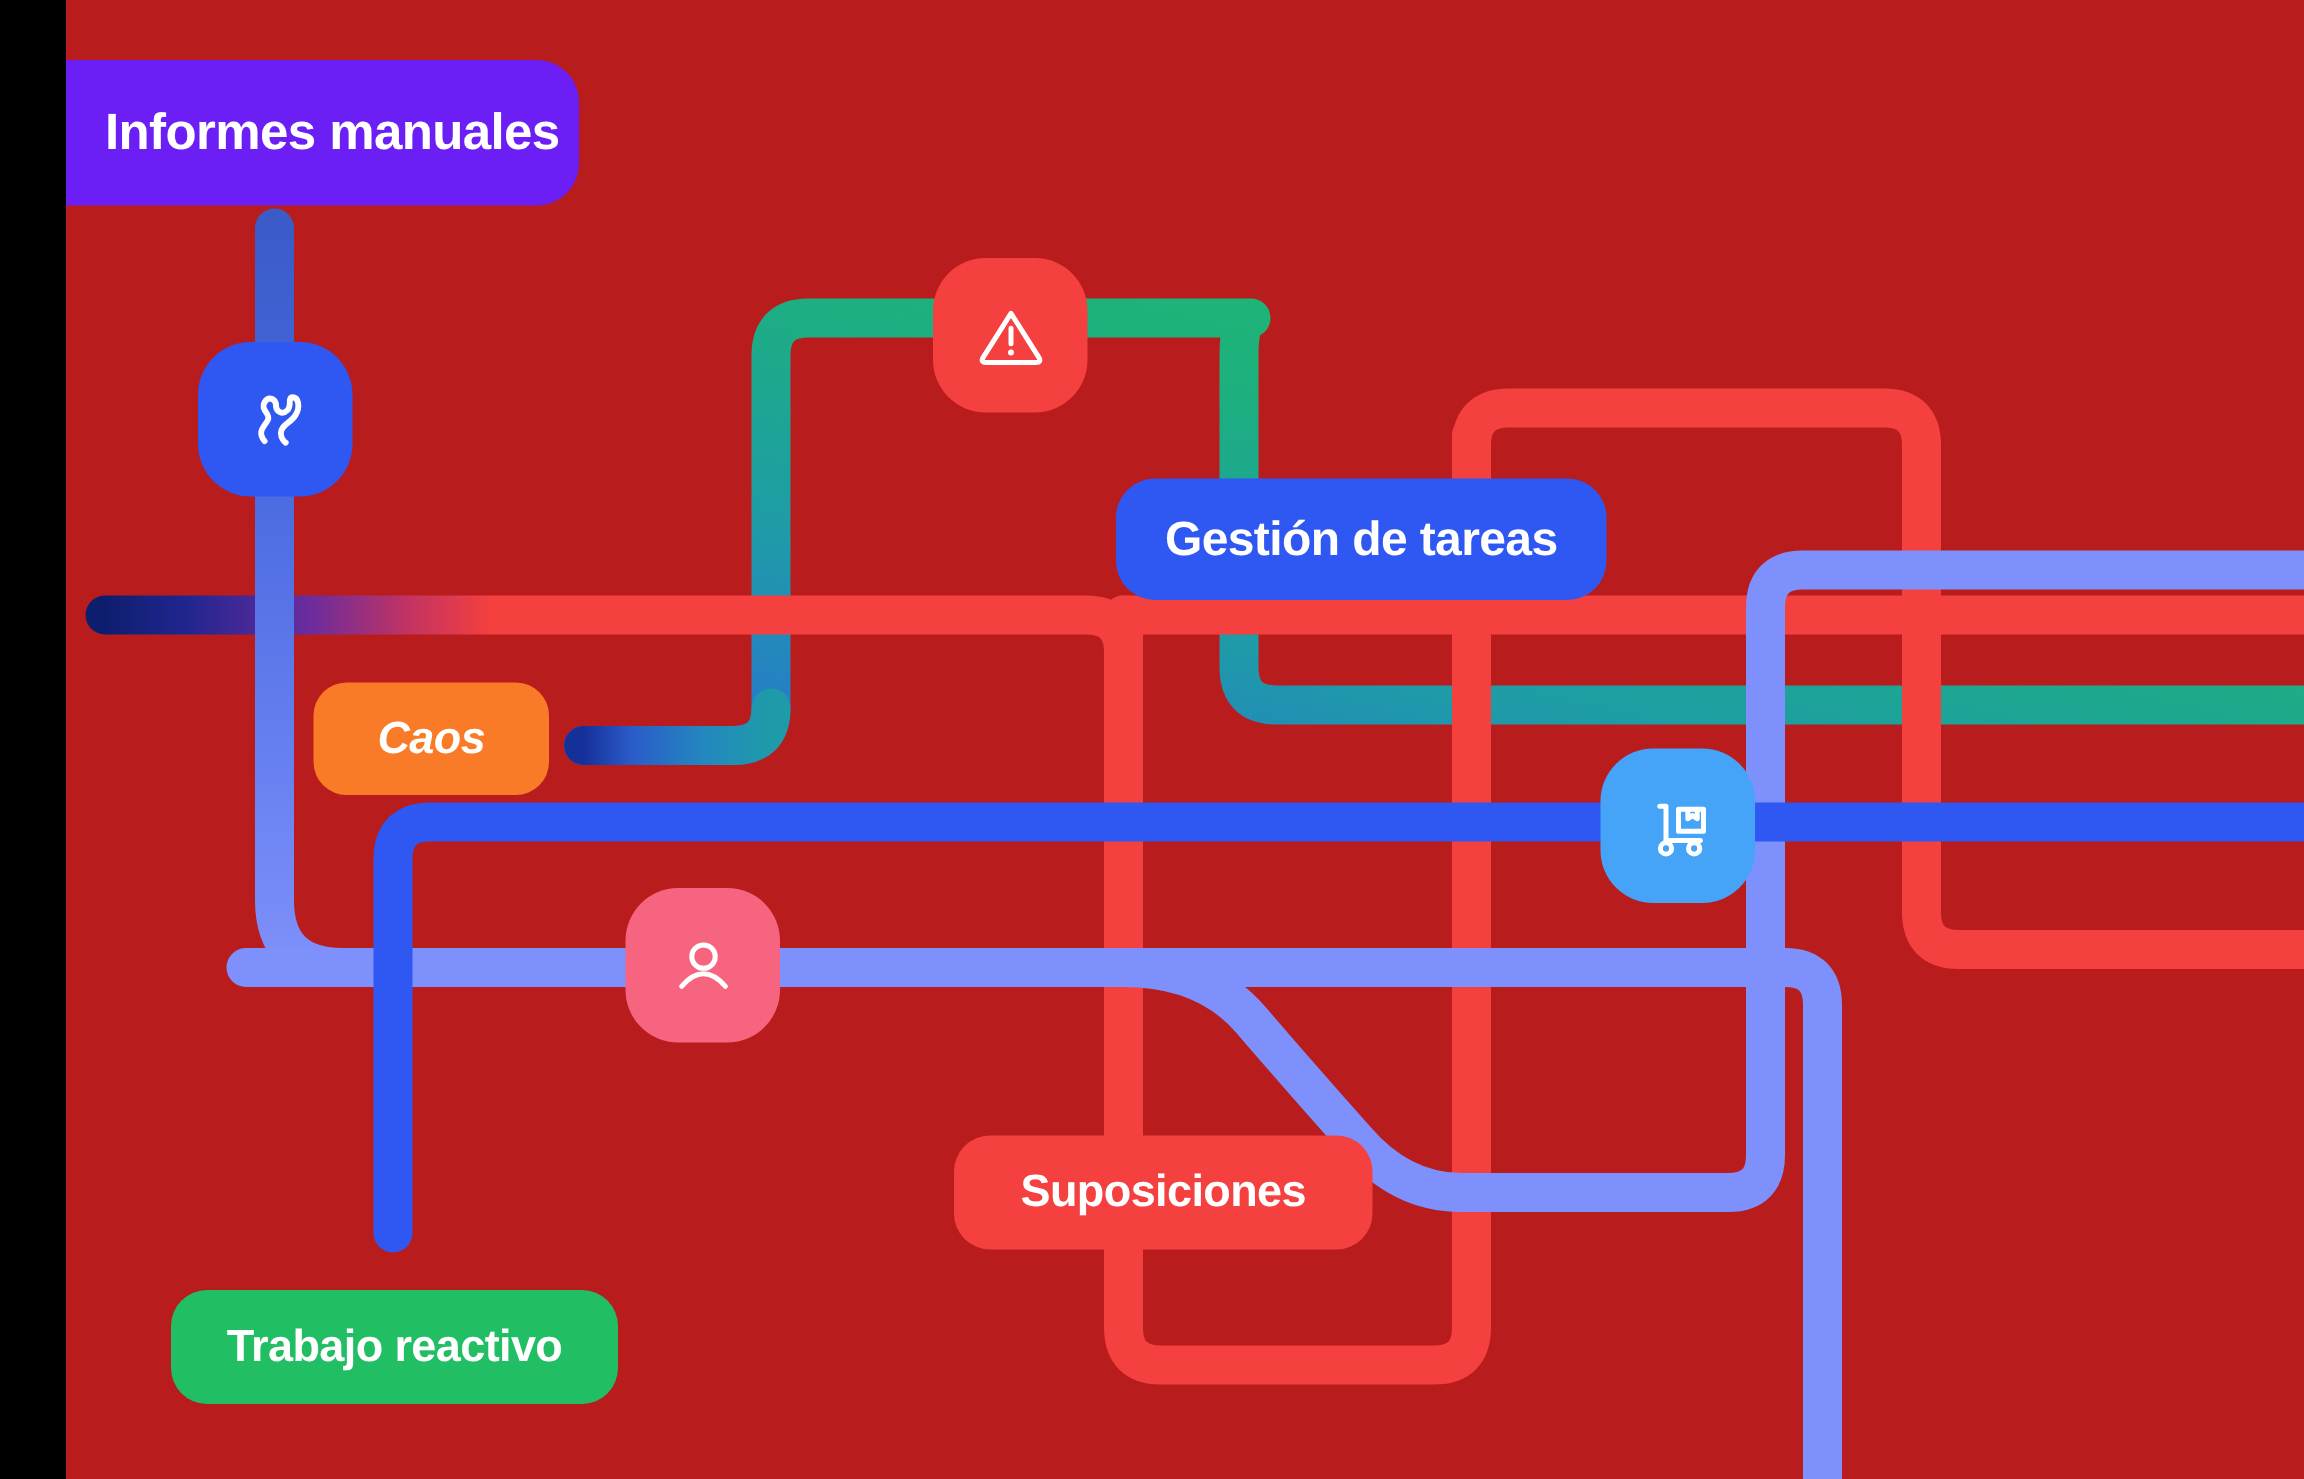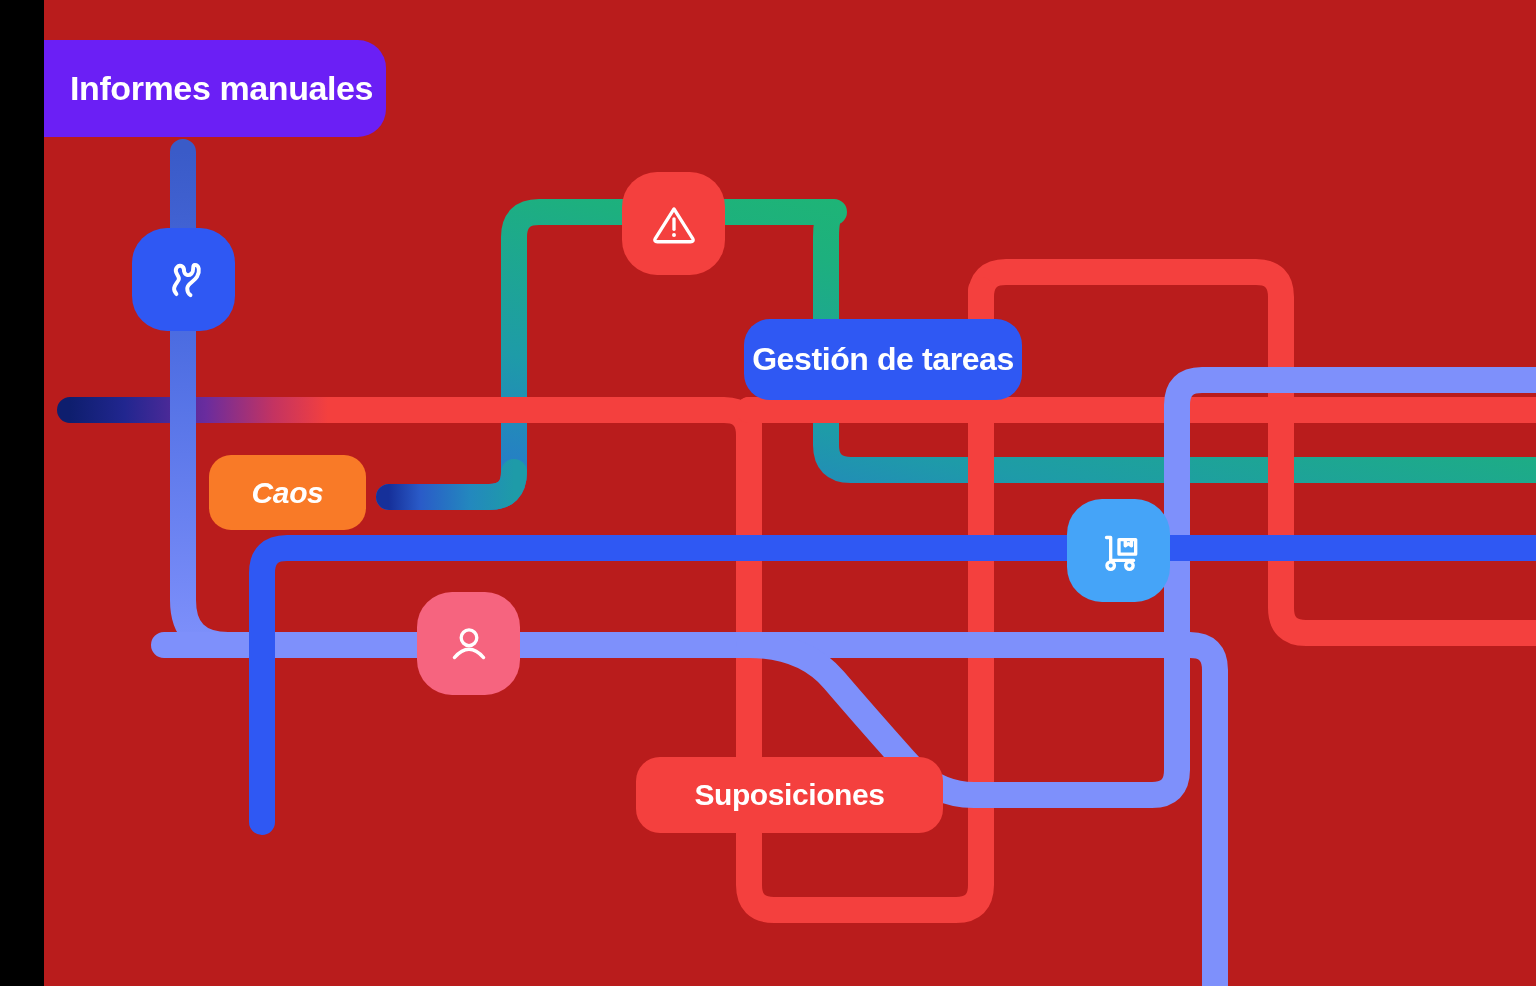--- a/index.html
+++ b/index.html
@@ -46,40 +46,40 @@
     height: 97px;
     background: #6B1FF5;
     font-size: 34px;
     border-radius: 0 28px 28px 0;
     justify-content: flex-start;
     padding-left: 38px;
   }
   .pill-gestion {
     left: 700px;
     top: 319px;
-    width: 278px;
+    width: 327px;
     height: 81px;
     background: #2F58F3;
     font-size: 32px;
     border-radius: 26px;
   }
   .pill-caos {
     left: 165px;
     top: 455px;
     width: 157px;
     height: 75px;
     background: #F97A27;
     font-size: 30px;
     border-radius: 22px;
     font-style: italic;
   }
   .pill-suposiciones {
     left: 592px;
     top: 757px;
-    width: 307px;
+    width: 279px;
     height: 76px;
     background: #F4403E;
     font-size: 30px;
     border-radius: 24px;
   }
   .pill-trabajo {
     left: 70px;
     top: 860px;
     width: 298px;
     height: 76px;
@@ -191,20 +191,23 @@
   </div>
 
   <div class="pill pill-caos">
     <span>Caos</span>
   </div>
 
   <div class="pill pill-suposiciones">
     <span>Suposiciones</span>
   </div>
 
+  <div class="pill pill-trabajo">
+    <span>Trabajo reactivo</span>
+  </div>
 
   <div class="node node-wrench">
     <span>
       <svg width="52" height="52" viewBox="0 0 48 48" fill="none" stroke="#ffffff" stroke-width="3.6" stroke-linecap="round" stroke-linejoin="round">
         <path d="M17 37 C 12 31 17 28 19 24 C 21 20 14 18 17 13 C 19.5 9 24 11 24 15"></path>
         <path d="M24 15 C 24 19 28 21 31 18 C 34 15 31 10 34 10 C 38 10 39 16 36 21 C 33 26 27 27 27 32 C 27 36 30 38 30 38"></path>
       </svg>
     </span>
   </div>
 

